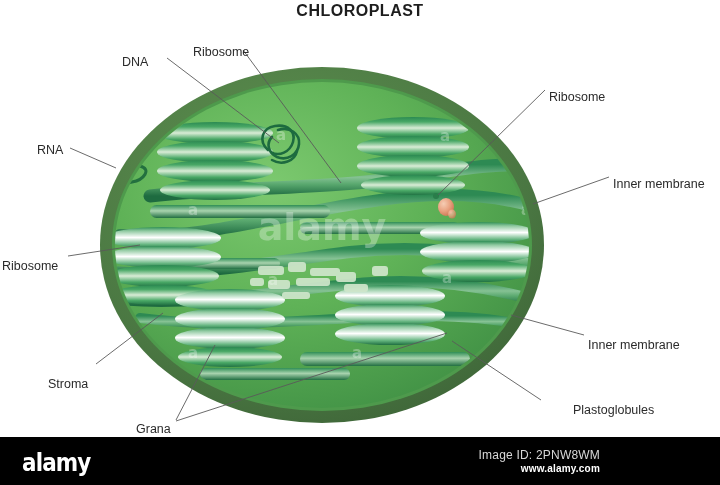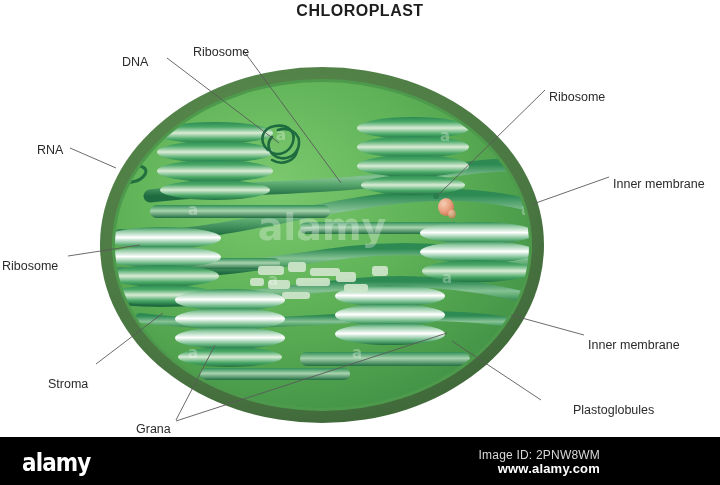--- a/index.html
+++ b/index.html
@@ -32,21 +32,21 @@
     position:absolute;left:22px;top:450px;color:#fff;font-weight:bold;
     font-size:25px;letter-spacing:-1px;line-height:25px;
     font-family:"DejaVu Sans",sans-serif;transform:scaleX(.86);
     transform-origin:left center;
   }
   #img-id{
     position:absolute;right:12px;top:450px;color:#d8d8d8;font-size:12px;
     text-align:right;line-height:10px;letter-spacing:.2px;
   }
   #alamy-url{
-    position:absolute;right:12px;top:463px;color:#ffffff;font-size:13px;
+    position:absolute;right:12px;top:463px;color:#ffffff;font-size:10px;
     font-weight:bold;text-align:right;line-height:11px;letter-spacing:.2px;
   }
   .wm{fill:#ffffff;opacity:.30;font-weight:bold;
       font-family:"DejaVu Sans",sans-serif;}
   .wm-a{fill:#ffffff;opacity:.30;font-weight:bold;font-size:15px;
         font-family:"DejaVu Sans",sans-serif;}
 </style>
 </head>
 <body>
 

